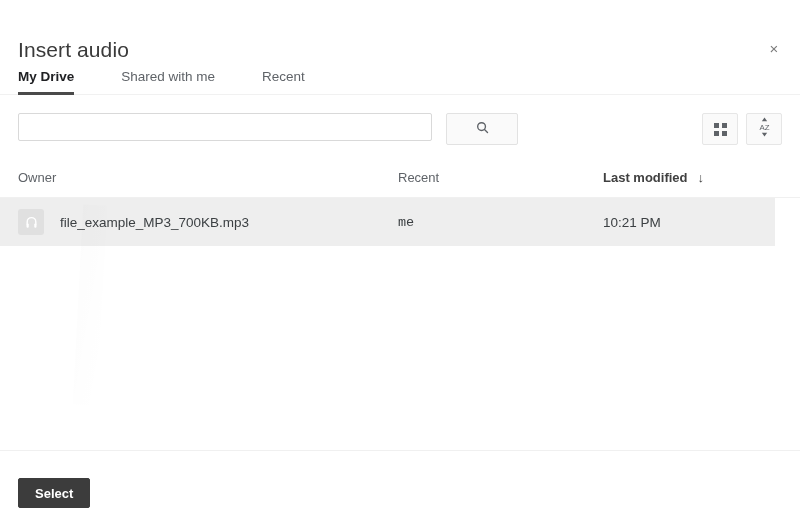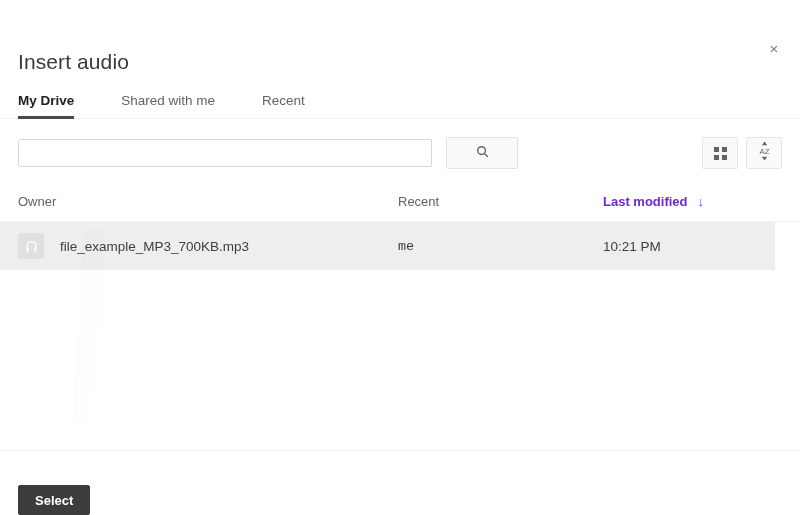--- a/index.html
+++ b/index.html
@@ -21,21 +21,21 @@
     inset: 0;
     background: #ffffff;
     display: flex;
     flex-direction: column;
   }
 
   
   .header {
     position: relative;
     flex: 0 0 auto;
-    padding: 12px 18px;
+    padding: 0 18px;
   }
   .title {
     font-size: 21px;
     font-weight: 400;
     color: #3a3a3a;
     letter-spacing: .1px;
     padding-top: 36px;
     line-height: 28px;
   }
   .close-btn {
@@ -91,21 +91,20 @@
     right: 0;
     bottom: 0;
     height: 3px;
     background: #4a4a4a;
     z-index: 2;
   }
 
   
   .toolbar {
     display: flex;
-    align-items: center;
     padding: 18px 8px 0 18px;
     position: relative;
     flex: 0 0 auto;
   }
   .search-input {
     width: 414px;
     height: 28px;
     box-sizing: border-box;
     border: 1px solid #d9d9d9;
     border-radius: 2px;
@@ -171,21 +170,21 @@
     padding: 0 18px;
     height: 39px;
     font-size: 13px;
     color: #5f6368;
     border-bottom: 1px solid #f0f0f0;
     margin-top: 13px;
   }
   .c-name  { width: 380px; }
   .c-owner { width: 205px; }
   .c-mod   { flex: 1; display: flex; align-items: center; }
-  .c-mod.sorted { color: #6d28d9; font-weight: bold; }
+  .c-mod.sorted { color: #404040; font-weight: bold; }
   .sort-arrow {
     margin-left: 10px;
     font-size: 13px;
     font-weight: normal;
   }
 
   .file-row {
     display: flex;
     align-items: center;
     height: 48px;
@@ -228,21 +227,21 @@
     transform: rotate(3deg);
     pointer-events: none;
   }
 
   
   .footer {
     flex: 0 0 auto;
     border-top: 1px solid #f0f0f0;
     padding: 20px 18px 0 18px;
     display: flex;
-    align-items: flex-end;
+    align-items: center;
     gap: 14px;
     height: 65px;
     box-sizing: border-box;
   }
   .btn {
     height: 30px;
     min-width: 70px;
     padding: 0 16px;
     border-radius: 2px;
     font-size: 13px;

